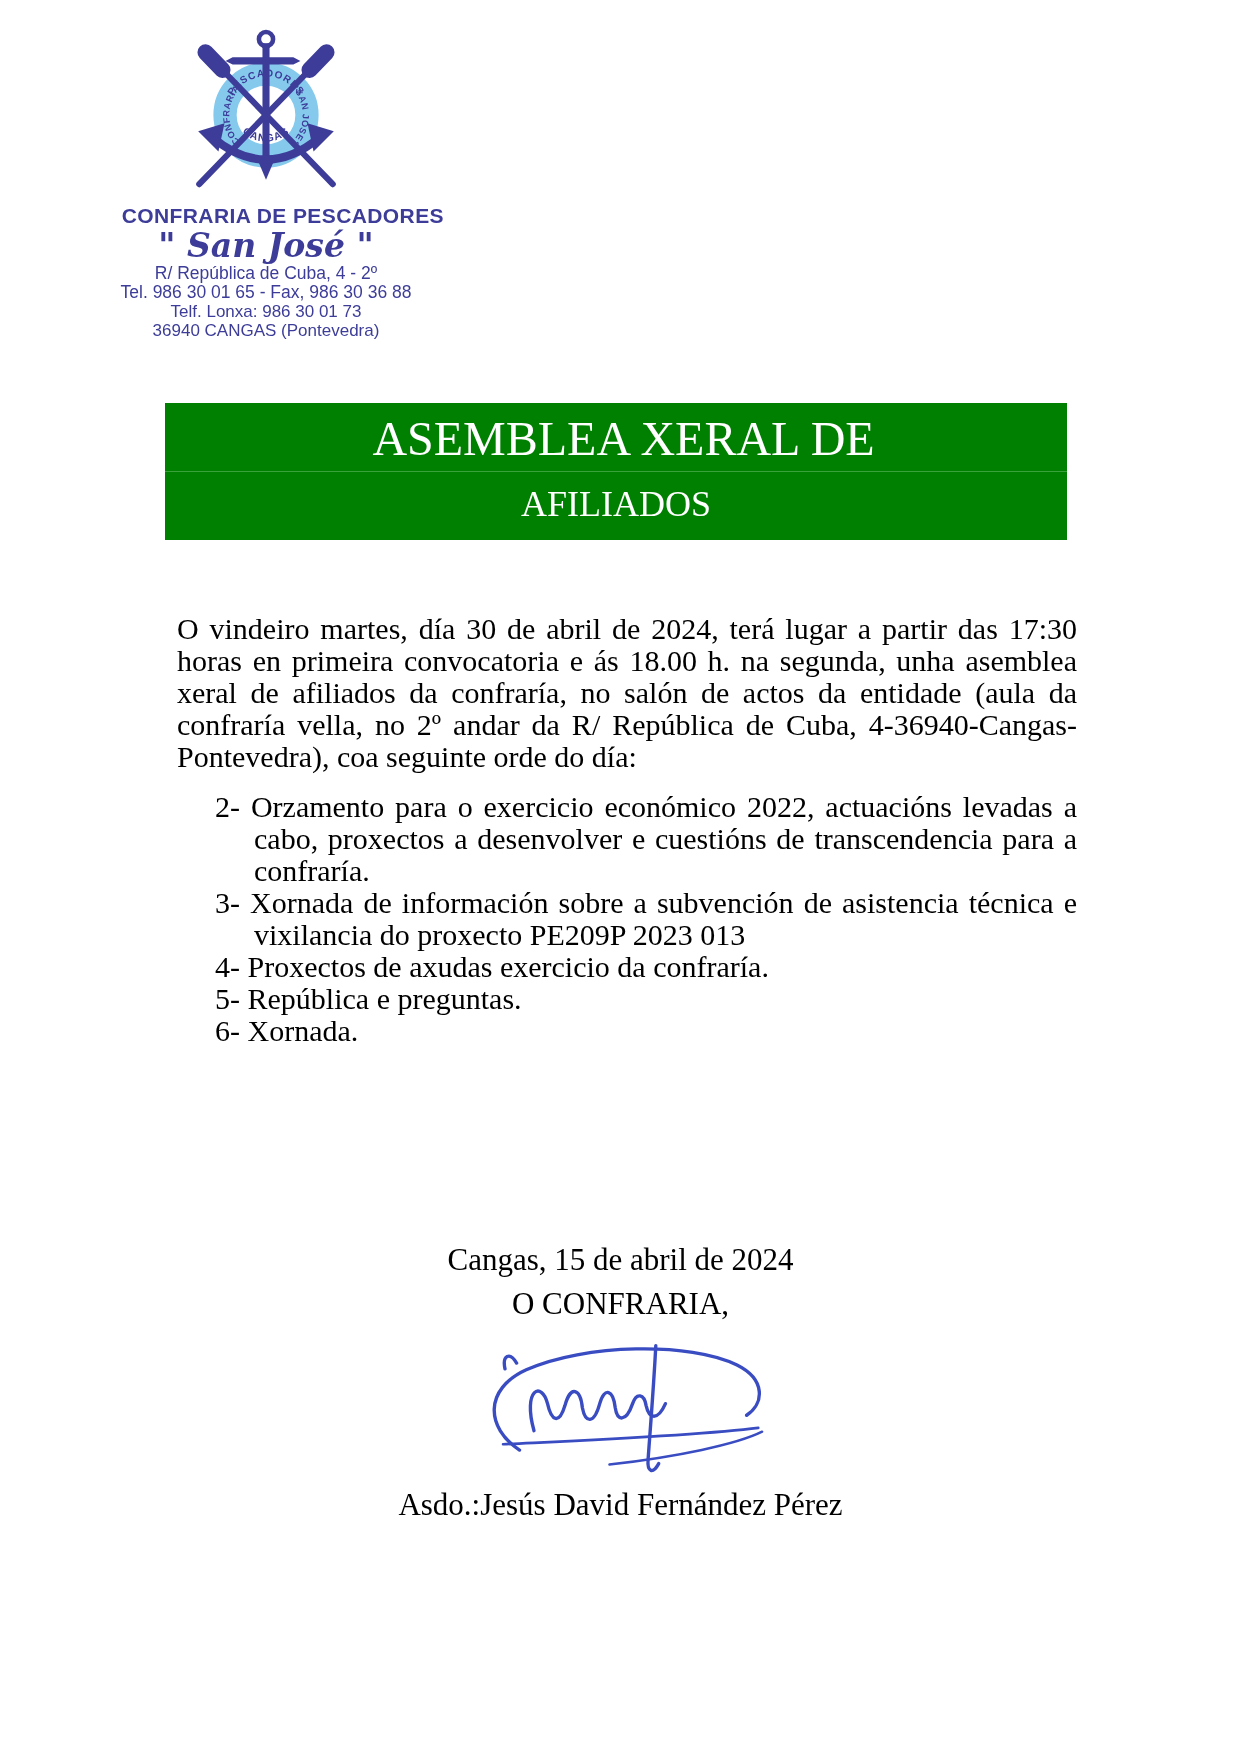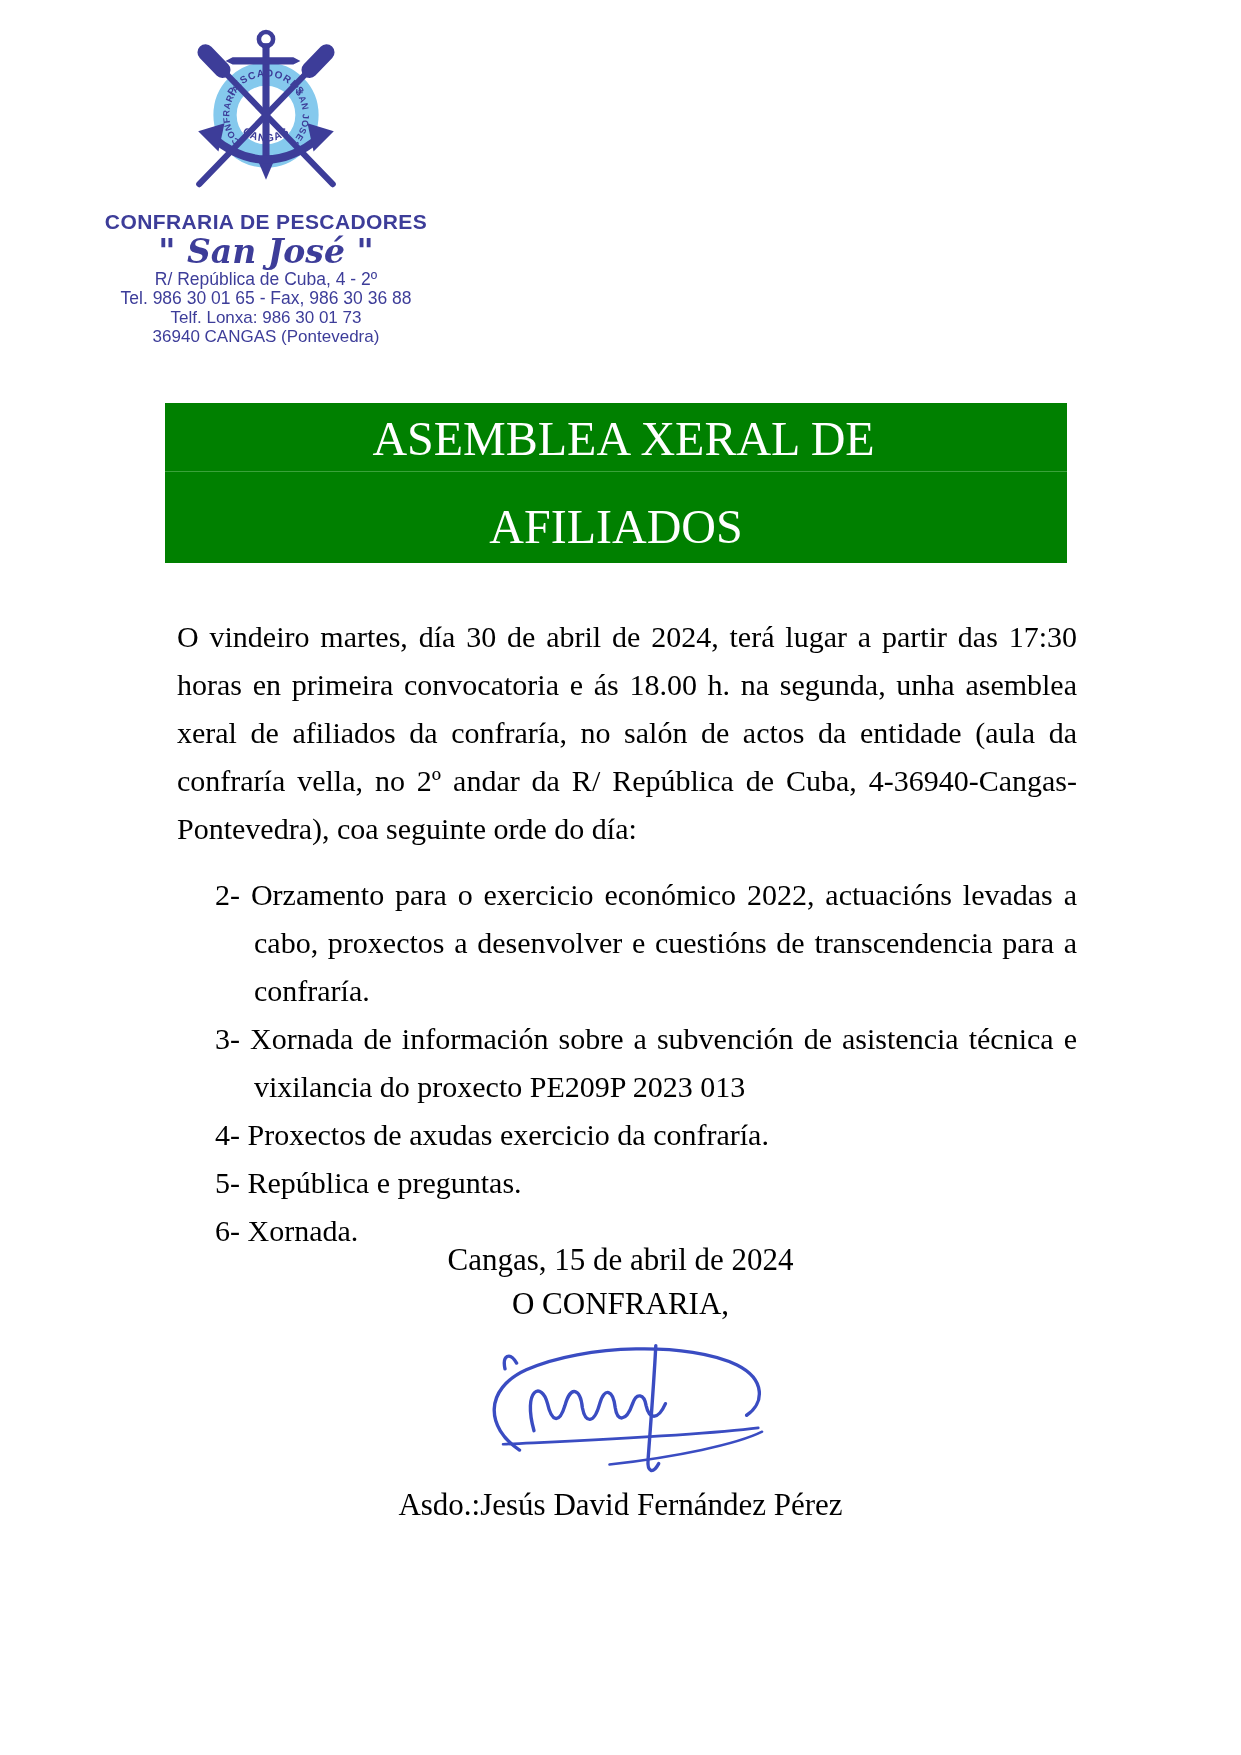--- a/index.html
+++ b/index.html
@@ -17,25 +17,26 @@
   .letterhead{
     position:absolute;
     left:88px; top:26px;
     width:356px;
     text-align:center;
     color:#3d3d99;
     font-family:"Liberation Sans","DejaVu Sans",sans-serif;
   }
   .logo-wrap{line-height:0;}
   .org-name{
-    margin-top:12px;
+    margin-top:6px;
     font-size:21px;
     letter-spacing:0.4px;
     font-weight:bold;
     white-space:nowrap;
+    text-align:right;
   }
   .org-script{
     font-family:"DejaVu Serif","Liberation Serif",serif;
     font-style:italic;
     font-size:33px;
     line-height:36px;
     font-weight:bold;
   }
   .addr-line{font-size:17.5px;line-height:19px;white-space:nowrap;}
   .addr-line.small{font-size:17px;text-align:center;}
@@ -53,31 +54,30 @@
   .banner-row1{
     height:68px;
     line-height:72px;
     font-size:48px;
     border-bottom:1px solid #3aa23a;
     padding-left:15px;
   }
   .banner-row2{
     height:68px;
     line-height:64px;
-    font-size:48px;
-    margin-top:23px;
+    font-size:36px;
   }
 
   
   .doc-body{
     position:absolute;
     left:177px; top:613px;
     width:900px;
     font-size:30px;
-    line-height:48px;
+    line-height:32px;
     text-align:justify;
   }
   .intro{margin:0;}
   .agenda{margin-top:18px;}
   .agenda-item{
     padding-left:77px;
     text-indent:-39px;
     text-align:justify;
   }
   .agenda-item .num{display:inline;}

